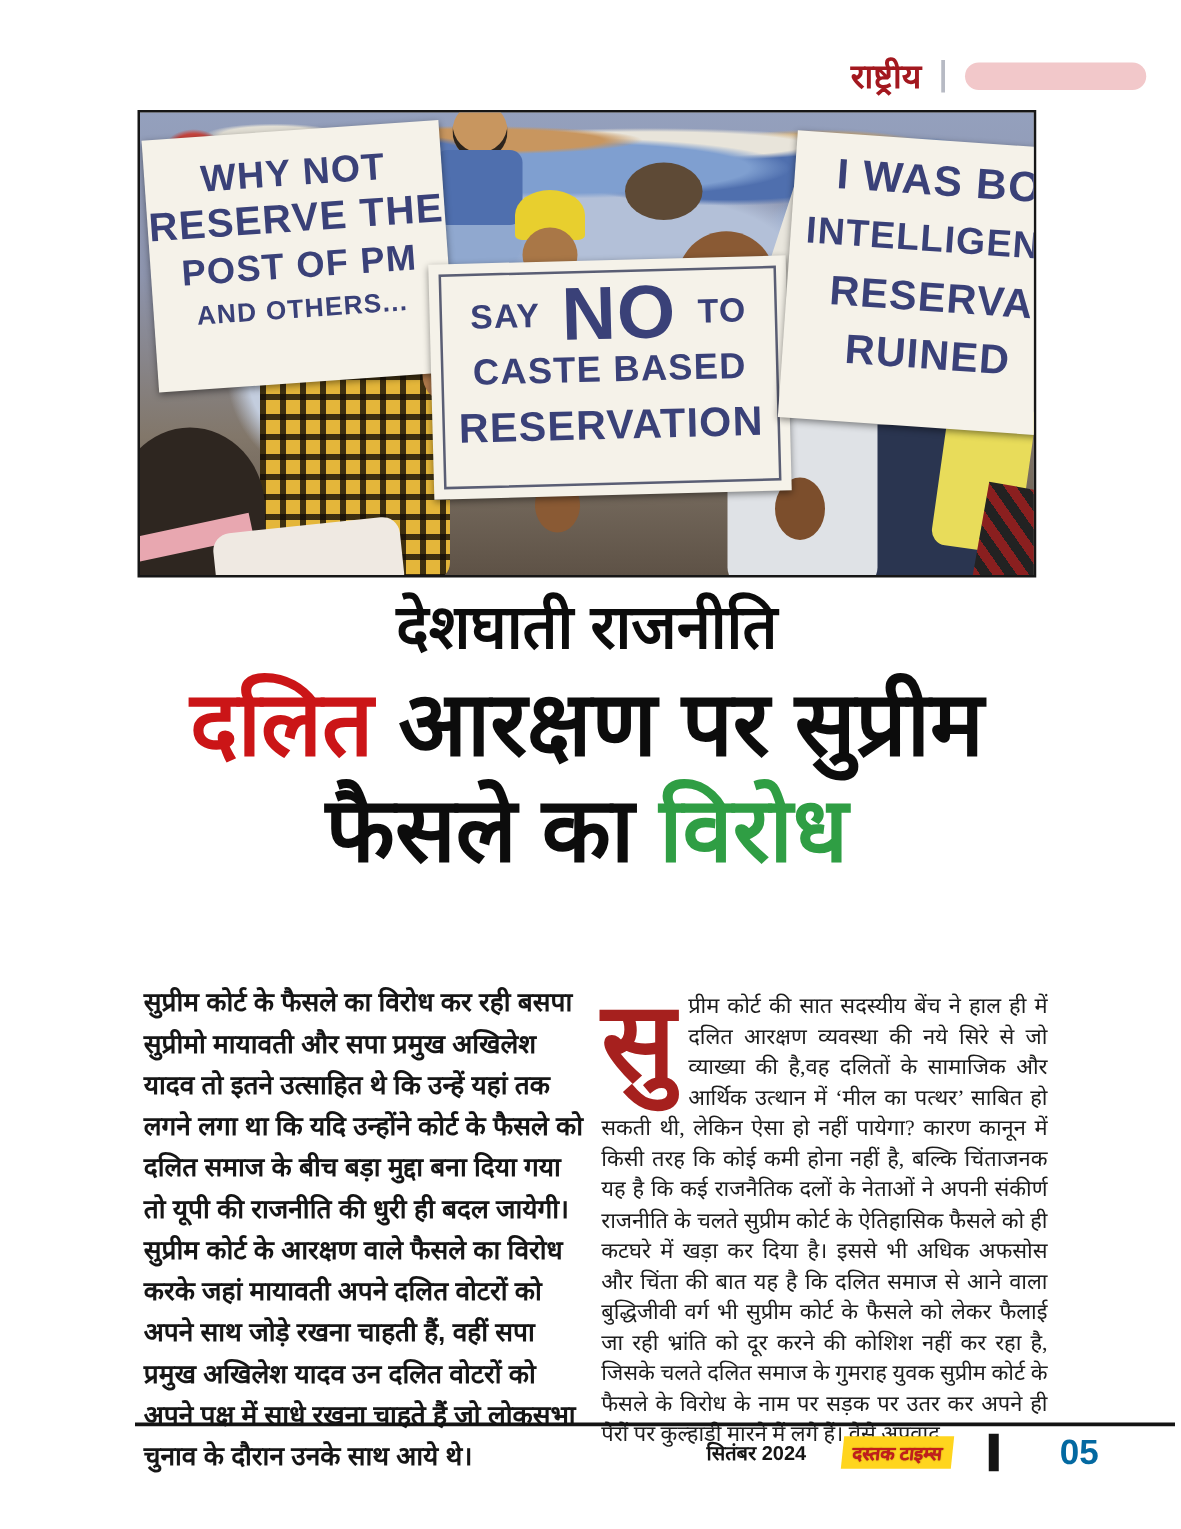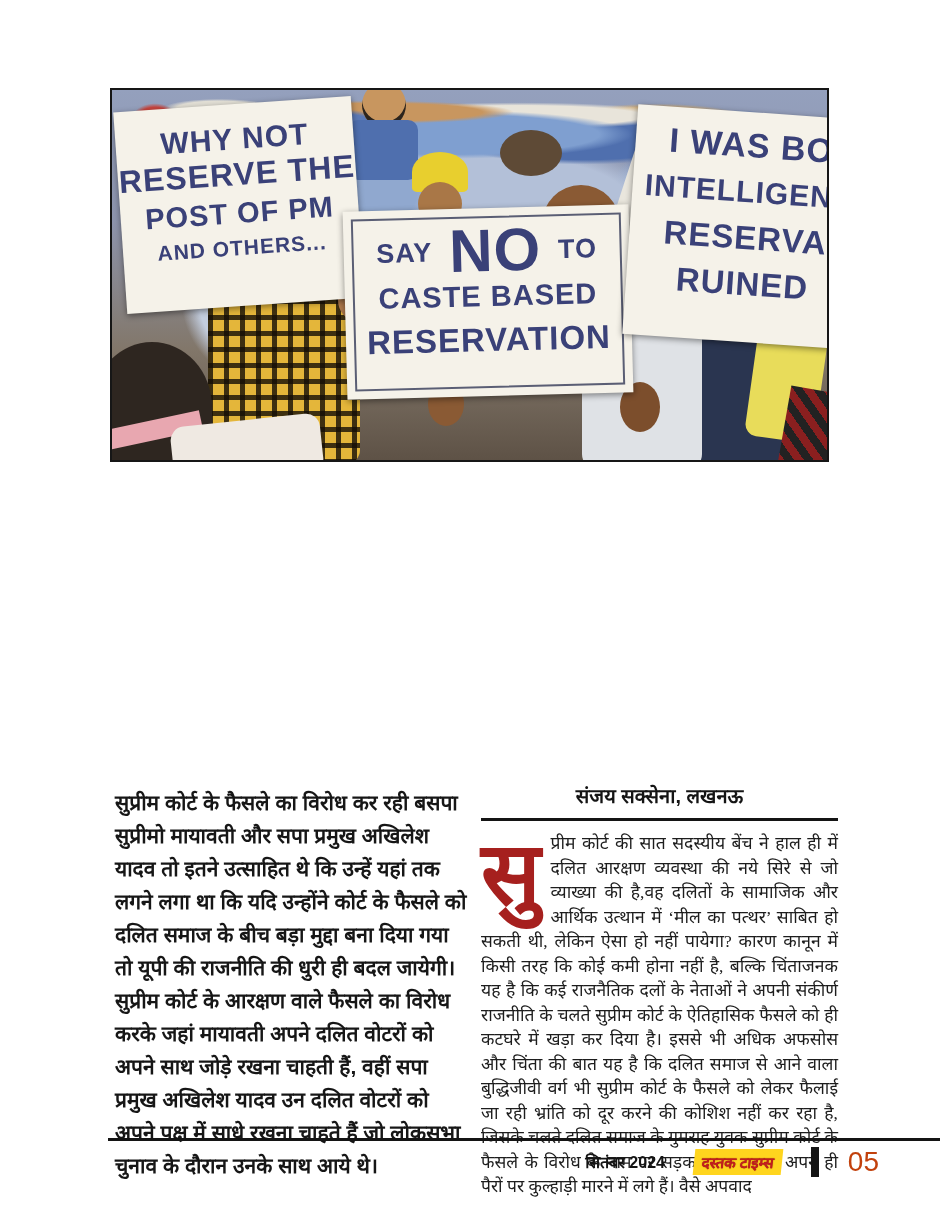--- a/index.html
+++ b/index.html
@@ -72,27 +72,32 @@
            margin:8px 10px 0 0;font-family:"Liberation Serif", serif;}
 
   
   .footer-rule{position:absolute;left:108px;top:1138px;width:832px;height:3px;background:#141414;}
   .footer{position:absolute;top:1146px;left:0;right:66px;display:flex;justify-content:flex-end;
           align-items:center;gap:29px;height:32px;}
   .footer-date{font-weight:bold;font-size:16px;color:#141414;}
   .footer-logo{background:#ffd51e;color:#c31d1d;font-weight:bold;font-size:15px;
                padding:3px 8px;transform:skewX(-6deg);text-shadow:0 0 1px #7a1010;}
   .footer-bar{width:8px;height:30px;background:#141414;}
-  .footer-page{font-weight:normal;font-size:28px;color:#c2410c;line-height:1;}
+  .footer-page{font-weight:bold;font-size:28px;color:#0369a1;line-height:1;margin-left:20px;}
 </style>
 </head>
 <body>
 
 <div class="page">
 
+  <div class="header">
+    <span class="section-label">राष्ट्रीय</span>
+    <span class="header-divider"></span>
+    <span class="header-pill"></span>
+  </div>
 
   <div class="photo">
 
     <div class="fig head" style="left:250px;top:-8px;width:44px;height:46px;background:#c8965f;box-shadow:0 -6px 0 0 #2c241d inset;"></div>
     <div class="fig" style="left:236px;top:30px;width:70px;height:60px;background:#4f6fae;border-radius:10px;"></div>
     <div class="fig" style="left:300px;top:62px;width:56px;height:40px;background:#e8cf2e;border-radius:50% 50% 10% 10%;"></div>
     <div class="fig head" style="left:306px;top:92px;width:44px;height:44px;background:#a97747;"></div>
     <div class="fig" style="left:388px;top:40px;width:62px;height:46px;background:#5e4a36;border-radius:50%;"></div>
     <div class="fig" style="left:430px;top:95px;width:78px;height:78px;background:#8a5a34;border-radius:50%;box-shadow:0 -10px 0 0 #241d16 inset;"></div>
     <div class="fig" style="left:560px;top:250px;width:110px;height:130px;background:#2a3550;border-radius:14px;"></div>
@@ -135,25 +140,31 @@
     </div>
 
     <div class="sign sign3">
       <div class="l1">I WAS BO</div>
       <div class="l2">INTELLIGENT</div>
       <div class="l3">RESERVA</div>
       <div class="l4">RUINED</div>
     </div>
   </div>
 
+  <div class="headline">
+    <div class="kicker">देशघाती राजनीति</div>
+    <div class="h1">
+      <span class="red">दलित</span><span> आरक्षण पर सुप्रीम</span><br>
+      <span>फैसले का </span><span class="green">विरोध</span>
+    </div>
+  </div>
 
   <div class="col-left">सुप्रीम कोर्ट के फैसले का विरोध कर रही बसपा सुप्रीमो मायावती और सपा प्रमुख अखिलेश यादव तो इतने उत्साहित थे कि उन्हें यहां तक लगने लगा था कि यदि उन्होंने कोर्ट के फैसले को दलित समाज के बीच बड़ा मुद्दा बना दिया गया तो यूपी की राजनीति की धुरी ही बदल जायेगी। सुप्रीम कोर्ट के आरक्षण वाले फैसले का विरोध करके जहां मायावती अपने दलित वोटरों को अपने साथ जोड़े रखना चाहती हैं, वहीं सपा प्रमुख अखिलेश यादव उन दलित वोटरों को अपने पक्ष में  साधे रखना चाहते हैं जो लोकसभा चुनाव के दौरान उनके साथ आये थे।</div>
 
   <div class="col-right">
-    <div class="byline">संजय सक्सेना, लखनऊ</div>
     <div class="intro">
       <span class="dropcap">सु</span><span>प्रीम कोर्ट की सात सदस्यीय बेंच ने हाल ही में दलित आरक्षण व्यवस्था की नये सिरे से जो व्याख्या की है,वह दलितों के सामाजिक और आर्थिक उत्थान में ‘मील का पत्थर’ साबित हो सकती थी, लेकिन ऐसा हो नहीं पायेगा? कारण कानून में किसी तरह कि कोई कमी होना नहीं है, बल्कि चिंताजनक यह है कि कई राजनैतिक दलों के नेताओं ने अपनी संकीर्ण राजनीति के चलते सुप्रीम कोर्ट के ऐतिहासिक फैसले को ही कटघरे में खड़ा कर दिया है। इससे भी अधिक अफसोस और चिंता की बात यह है कि दलित समाज से आने वाला बुद्धिजीवी वर्ग भी सुप्रीम कोर्ट के फैसले को लेकर फैलाई जा रही भ्रांति को दूर करने की कोशिश नहीं कर रहा है, जिसके चलते दलित समाज के गुमराह युवक सुप्रीम कोर्ट के फैसले के विरोध के नाम पर सड़क पर उतर कर अपने ही पैरों पर कुल्हाड़ी मारने में लगे हैं। वैसे अपवाद</span>
     </div>
   </div>
 
   <div class="footer-rule"></div>
   <div class="footer">
     <span class="footer-date">सितंबर 2024</span>
     <span class="footer-logo">दस्तक टाइम्स</span>
     <span class="footer-bar"></span>

